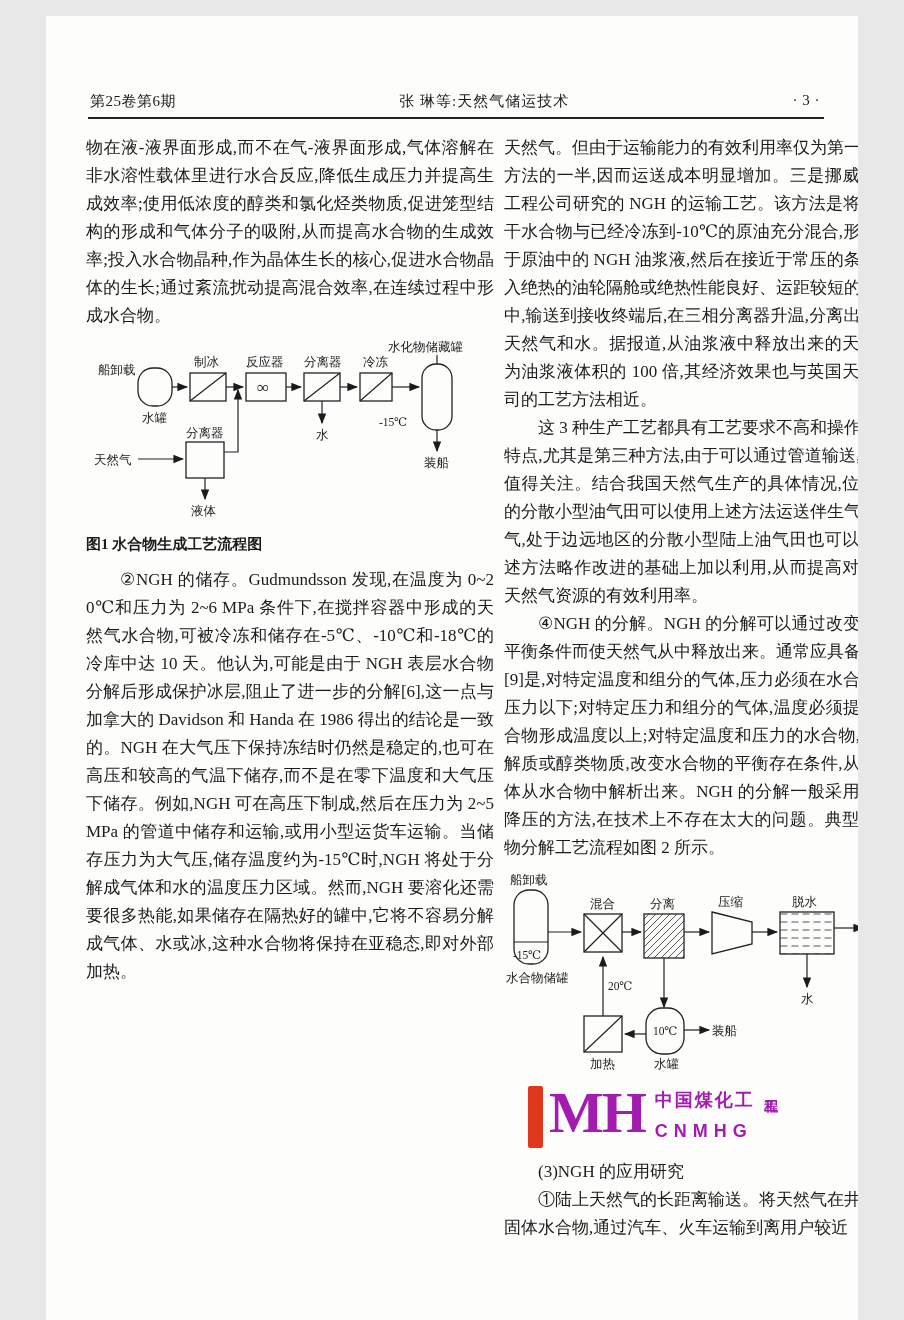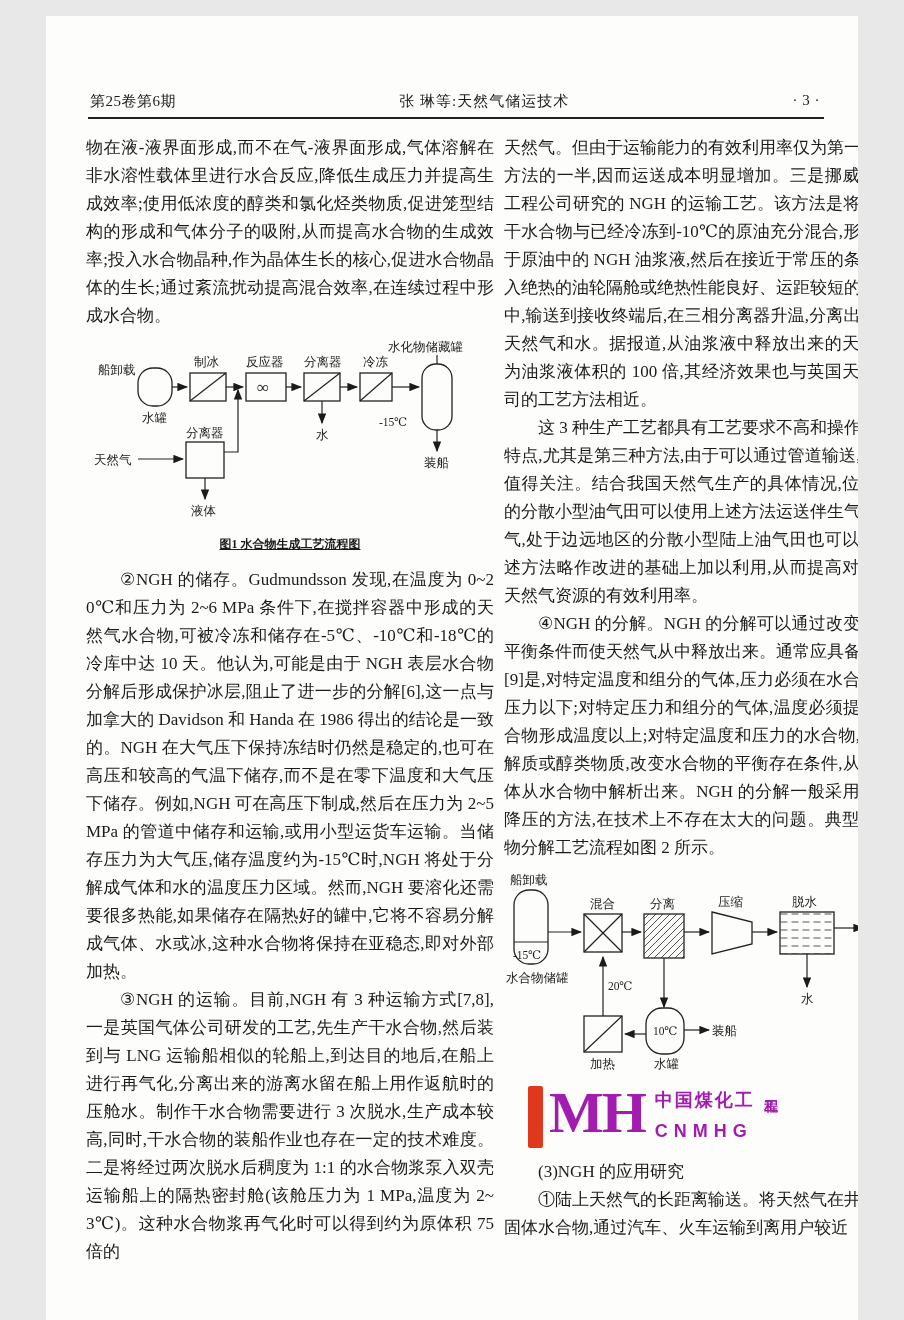--- a/index.html
+++ b/index.html
@@ -13,22 +13,22 @@
   .rule { position:absolute; top:101px; left:42px; right:34px; border-top:2px solid #222; }
 
   .col { position:absolute; top:118px; width:408px; font-size:17px; line-height:28px;
          text-align:justify; }
   .col-left { left:40px; }
   .col-right { left:458px; }
   .col p { word-break:break-all; text-align:justify; }
   p.indent { text-indent:2em; }
 
   .figure { margin:8px 0 4px; }
-  .fig-caption { text-align:center; font-size:12px; font-weight:bold; line-height:24px;
-                 margin:2px 0 10px; word-break:keep-all;text-decoration:underline; }
+  .fig-caption { text-align:left; font-size:15px; font-weight:bold; line-height:24px;
+                 margin:2px 0 10px; word-break:keep-all; }
   svg { display:block; }
   svg text { font-size:12.5px; fill:#1b1b1b; font-family:"Liberation Serif","DejaVu Serif",serif; }
   svg .shape { fill:none; stroke:#222; stroke-width:1.3; }
   svg .wire  { fill:none; stroke:#222; stroke-width:1.2; }
   svg .small { font-size:11.5px; }
 
   .watermark { display:flex; align-items:flex-start; height:74px; margin:4px 0 0 24px;
                color:#a21caf; user-select:none; }
   .wm-bar { width:15px; height:62px; background:#e0381c; border-radius:2px; margin:4px 6px 0 0; }
   .wm-logo { font-size:58px; line-height:62px; font-weight:bold; letter-spacing:-2px;
@@ -107,21 +107,20 @@
         <text x="100" y="99">分离器</text>
         <rect class="shape" x="100" y="104" width="38" height="36"></rect>
         <polyline class="wire" points="138,114 152,114 152,52" marker-end="url(#arrA)"></polyline>
         <line class="wire" x1="119" y1="140" x2="119" y2="161" marker-end="url(#arrA)"></line>
         <text x="105" y="177">液体</text>
       </svg>
       <div class="fig-caption">图1  水合物生成工艺流程图</div>
     </div>
 
     <p class="indent">②NGH 的储存。Gudmundsson 发现,在温度为 0~20℃和压力为 2~6 MPa 条件下,在搅拌容器中形成的天然气水合物,可被冷冻和储存在-5℃、-10℃和-18℃的冷库中达 10 天。他认为,可能是由于 NGH 表层水合物分解后形成保护冰层,阻止了进一步的分解[6],这一点与加拿大的 Davidson 和 Handa 在 1986 得出的结论是一致的。NGH 在大气压下保持冻结时仍然是稳定的,也可在高压和较高的气温下储存,而不是在零下温度和大气压下储存。例如,NGH 可在高压下制成,然后在压力为 2~5 MPa 的管道中储存和运输,或用小型运货车运输。当储存压力为大气压,储存温度约为-15℃时,NGH 将处于分解成气体和水的温度压力区域。然而,NGH 要溶化还需要很多热能,如果储存在隔热好的罐中,它将不容易分解成气体、水或冰,这种水合物将保持在亚稳态,即对外部加热。</p>
-    <p class="indent">③NGH 的运输。目前,NGH 有 3 种运输方式[7,8],一是英国气体公司研发的工艺,先生产干水合物,然后装到与 LNG 运输船相似的轮船上,到达目的地后,在船上进行再气化,分离出来的游离水留在船上用作返航时的压舱水。制作干水合物需要进行 3 次脱水,生产成本较高,同时,干水合物的装船作业也存在一定的技术难度。二是将经过两次脱水后稠度为 1:1 的水合物浆泵入双壳运输船上的隔热密封舱(该舱压力为 1 MPa,温度为 2~3℃)。这种水合物浆再气化时可以得到约为原体积 75 倍的</p>
   </div>
 
   <div class="col col-right">
     <p>天然气。但由于运输能力的有效利用率仅为第一种工艺方法的一半,因而运送成本明显增加。三是挪威阿克尔工程公司研究的 NGH 的运输工艺。该方法是将制成的干水合物与已经冷冻到-10℃的原油充分混合,形成悬浮于原油中的 NGH 油浆液,然后在接近于常压的条件下泵入绝热的油轮隔舱或绝热性能良好、运距较短的输油船中,输送到接收终端后,在三相分离器升温,分离出原油、天然气和水。据报道,从油浆液中释放出来的天然气约为油浆液体积的 100 倍,其经济效果也与英国天然气公司的工艺方法相近。</p>
     <p class="indent">这 3 种生产工艺都具有工艺要求不高和操作简便的特点,尤其是第三种方法,由于可以通过管道输送,因此更值得关注。结合我国天然气生产的具体情况,位于近海的分散小型油气田可以使用上述方法运送伴生气或天然气,处于边远地区的分散小型陆上油气田也可以在对上述方法略作改进的基础上加以利用,从而提高对分散的天然气资源的有效利用率。</p>
     <p class="indent">④NGH 的分解。NGH 的分解可以通过改变水合物平衡条件而使天然气从中释放出来。通常应具备的条件[9]是,对特定温度和组分的气体,压力必须在水合物形成压力以下;对特定压力和组分的气体,温度必须提高到水合物形成温度以上;对特定温度和压力的水合物,加入电解质或醇类物质,改变水合物的平衡存在条件,从而使气体从水合物中解析出来。NGH 的分解一般采用加热或降压的方法,在技术上不存在太大的问题。典型的水合物分解工艺流程如图 2 所示。</p>
 
     <div class="figure">
       <svg viewBox="0 0 408 208" width="408" height="208">
         <defs>

